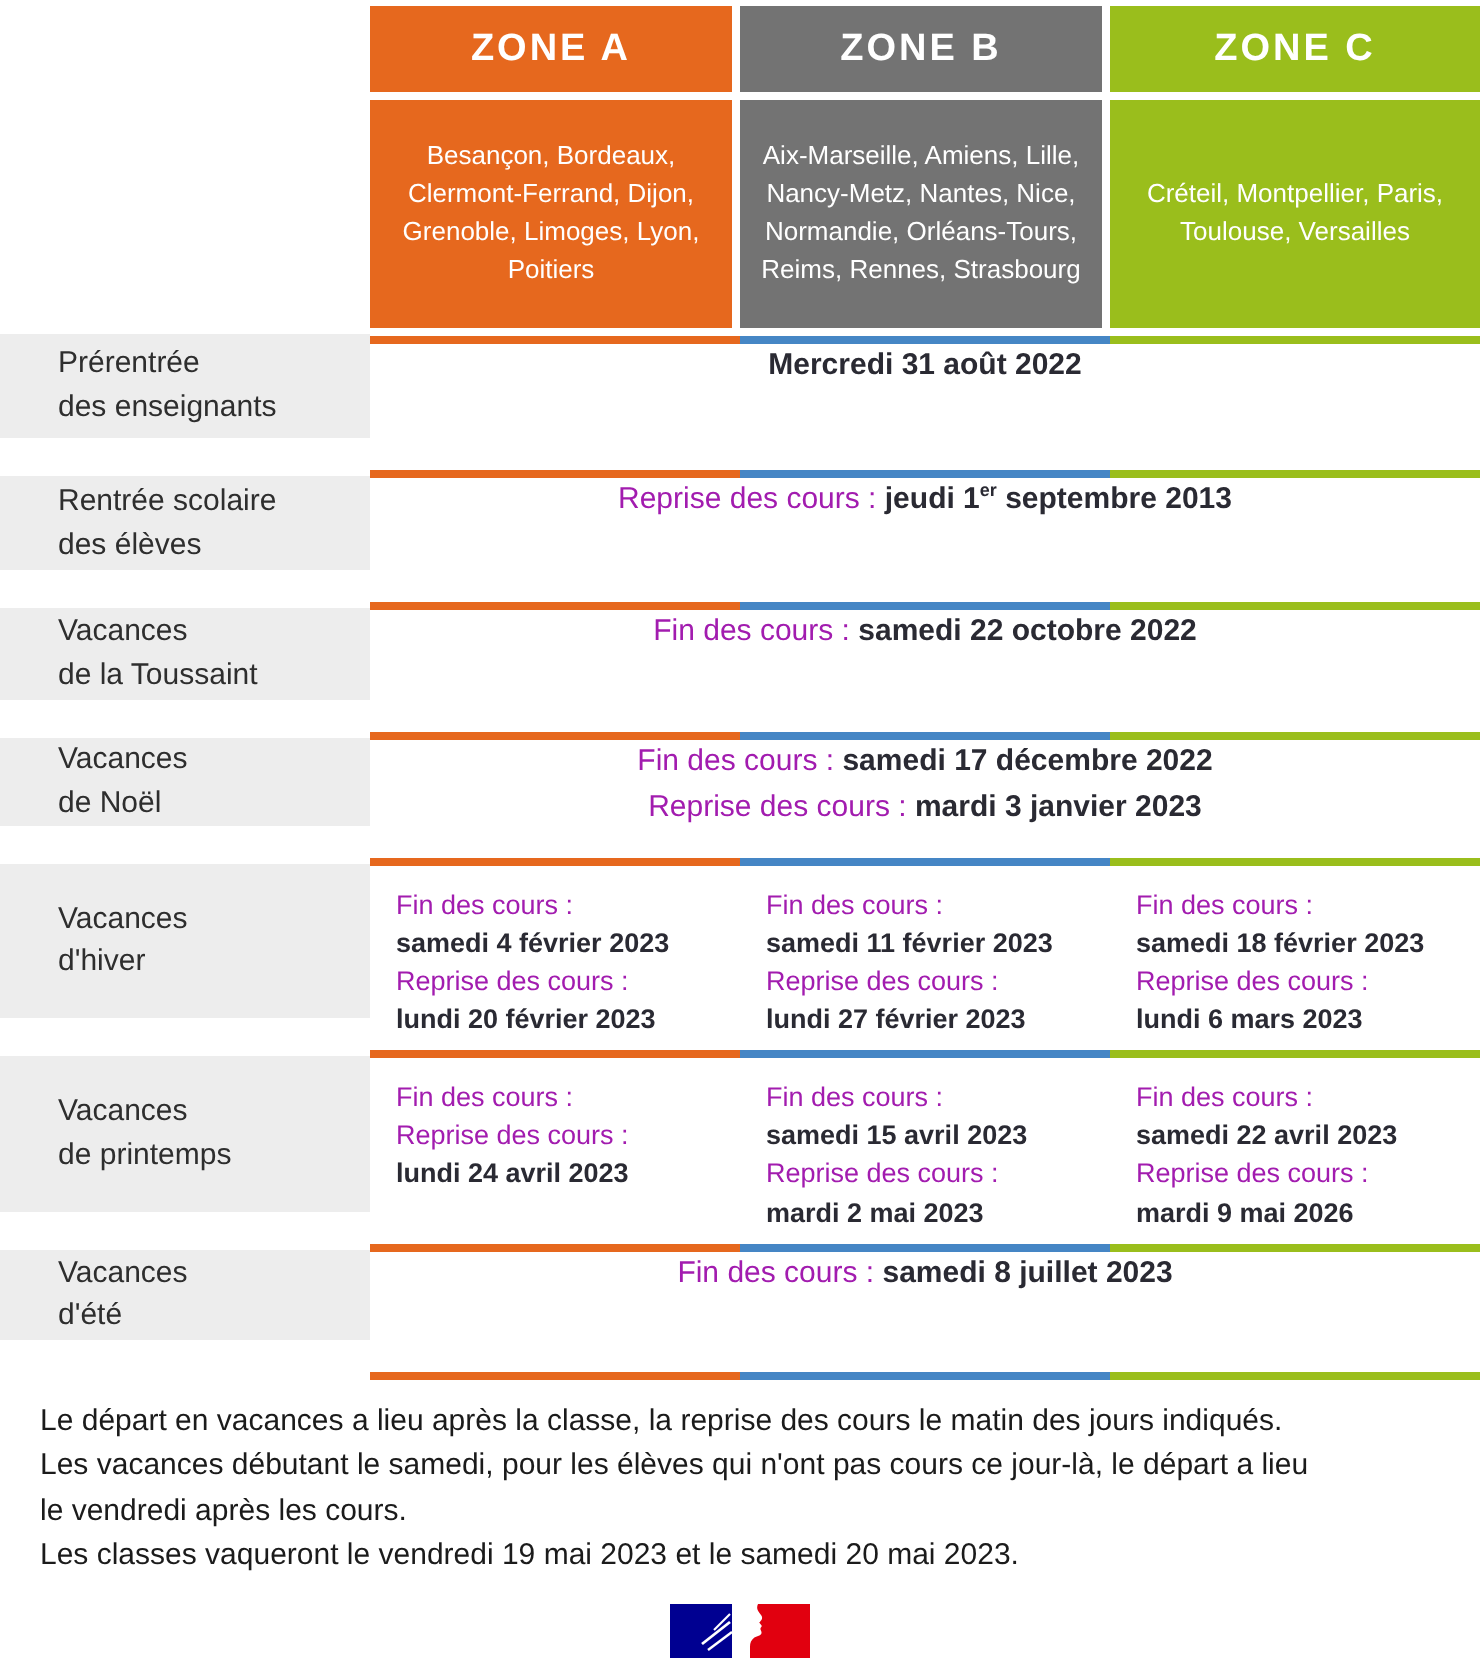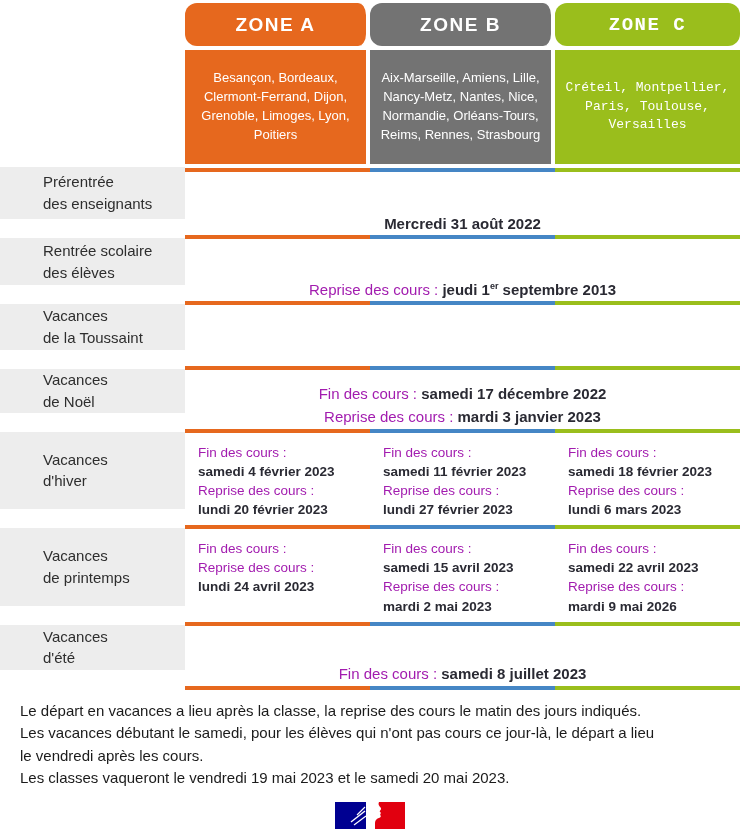--- a/index.html
+++ b/index.html
@@ -3,40 +3,40 @@
 <meta charset="utf-8">
 <style>
   html,body{margin:0;padding:0;background:#fff;}
   body{width:740px;height:830px;overflow:hidden;font-family:"Liberation Sans",sans-serif;}
   .page{width:740px;}
 
   
   .hdr{display:grid;grid-template-columns:185px 185px 185px 185px;}
   .zspacer{background:#fff;}
   .ztitle{margin-top:3px;height:43px;display:flex;align-items:center;justify-content:center;
-          color:#fff;font-weight:bold;font-size:19px;letter-spacing:1.5px;border-radius:12px;}
+          color:#fff;font-weight:bold;font-size:19px;letter-spacing:1.5px;}
   .zcities{margin-top:4px;height:114px;display:flex;align-items:center;justify-content:center;
            color:#fff;font-size:13px;line-height:1.45;text-align:center;padding:0 6px;box-sizing:border-box;}
-  .bgA{background:#E6681E;} .bgB{background:#737373;} .bgC{background:#9ABE1C;font-family:Liberation Mono, monospace;}
+  .bgA{background:#E6681E;} .bgB{background:#737373;} .bgC{background:#9ABE1C;}
   .gapR{border-right:4px solid #fff;box-sizing:border-box;}
 
   
   .strip{height:4px;display:grid;grid-template-columns:185px 185px 185px;}
   .strip i{display:block;height:4px;}
   .strip .sA{background:#E6681E;} .strip .sB{background:#4586C5;} .strip .sC{background:#9ABE1C;}
   .strip.offset{margin-left:185px;margin-top:0;}
   .topstrip{margin-top:4px;}
 
   
   .row{display:grid;grid-template-columns:185px 555px;}
   .rlabel{background:#EDEDED;margin:3px 0 16px;display:flex;align-items:center;
-          padding-left:43px;box-sizing:border-box;font-size:15px;color:#2E2E2E;
+          padding-left:29px;box-sizing:border-box;font-size:15px;color:#2E2E2E;
           line-height:1.45;white-space:pre-line;}
   .rdata{display:flex;flex-direction:column;}
-  .content{display:flex;flex-direction:column;justify-content:flex-end;align-items:center;
+  .content{display:flex;flex-direction:column;justify-content:flex-start;align-items:center;
            font-size:15px;color:#2A2A33;}
   .line{line-height:1.5;text-align:center;}
   .gray{color:#a21caf;}
   .dt{color:#2A2A33;font-weight:bold;}
   sup.dt{font-size:9px;}
   .mh63{min-height:63px;} .mh62{min-height:62px;} .mh61{min-height:61px;}
   .mh58{min-height:58px;} .mh81{min-height:81px;} .mh82{min-height:82px;} .mh60{min-height:60px;}
 
   .zgrid{display:grid;grid-template-columns:185px 185px 185px;}
   .zcell{padding:10px 4px 6px 13px;box-sizing:border-box;font-size:13.5px;line-height:1.42;}
@@ -109,20 +109,21 @@
   <div class="row">
     <div class="rlabel">Vacances
 de la Toussaint</div>
     <div class="rdata">
       <div class="strip">
           <i class="sA"></i>
           <i class="sB"></i>
           <i class="sC"></i>
         </div>
       <div class="content mh61">
+        <div class="line"><span class="gray">Fin des cours : </span><span class="dt">samedi 22 octobre 2022</span></div>
       </div>
     </div>
   </div>
 
   <div class="row">
     <div class="rlabel">Vacances
 de Noël</div>
     <div class="rdata">
       <div class="strip">
           <i class="sA"></i>

